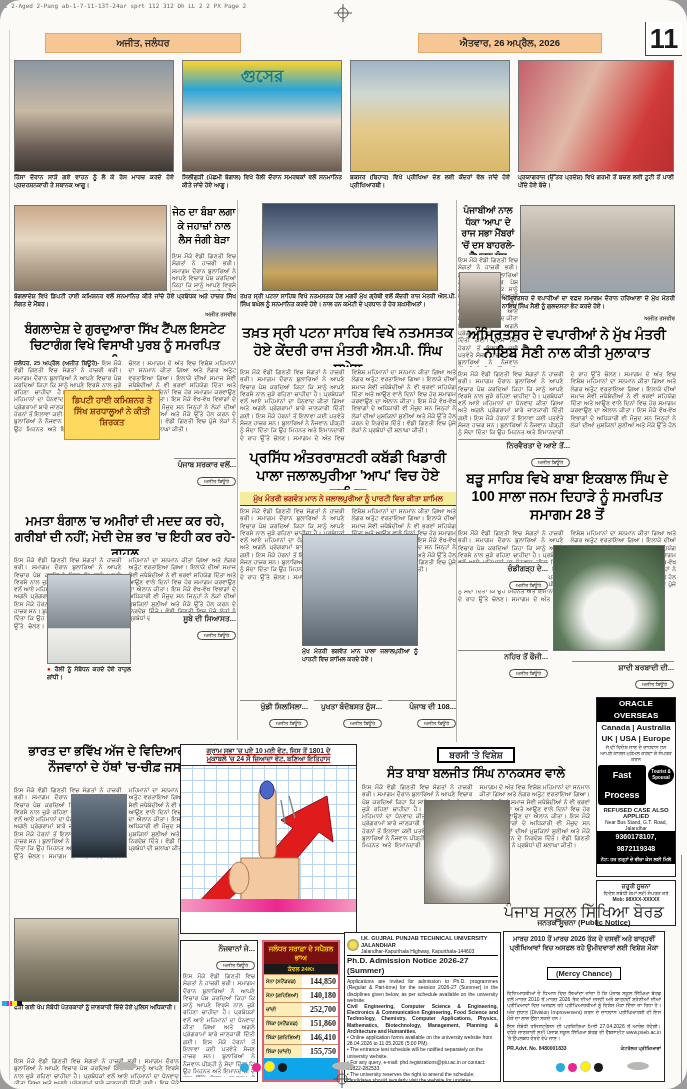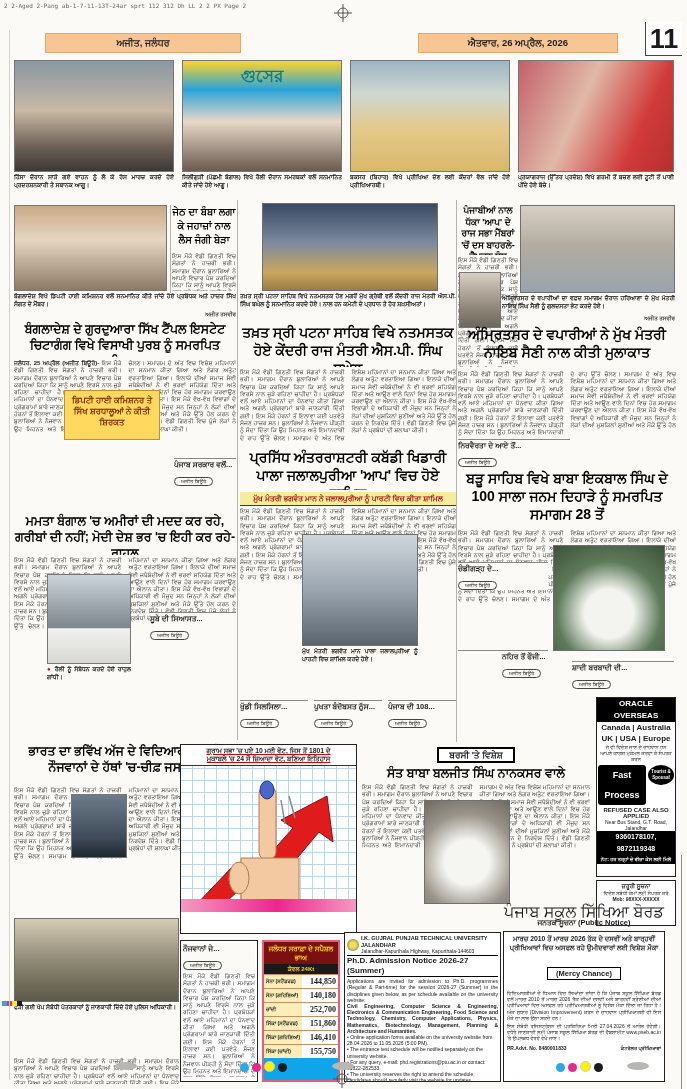--- a/index.html
+++ b/index.html
@@ -1,36 +1,36 @@
 <!DOCTYPE html>
 <html><head>
 <meta charset="utf-8">
 <style>
   html,body{margin:0;padding:0;background:#9a9a9a;}
   .page{position:relative;width:687px;height:1089px;margin:0 auto;background:#fbfaf6;
-        font-family:"Liberation Sans",sans-serif;overflow:hidden;color:#1b1b1b;}
+        font-family:"Liberation Sans",sans-serif;overflow:hidden;color:#1b1b1b;border-radius:21px;}
   .abs{position:absolute;box-sizing:border-box;}
   .printline{font-family:"DejaVu Sans Mono",monospace;font-size:6px;color:#666;white-space:nowrap;}
   .band{background:#f6c795;border:1px solid #e2a868;text-align:center;font-weight:bold;
         font-size:9.5px;line-height:18px;color:#1d1d1d;}
   .masthead{font-weight:bold;text-align:center;}
   .pagenum{font-weight:bold;font-size:27px;border-left:1.5px solid #444;border-bottom:1.5px solid #444;
            text-align:center;line-height:34px;background:#fff;}
   .photo{border:1px solid #777;}
   .cap{font-size:6px;line-height:7.6px;font-weight:bold;color:#101010;text-align:justify;overflow:hidden;}
   .credit{font-size:5.5px;font-weight:bold;color:#333;text-align:right;}
   .hl{font-weight:bold;color:#000;text-align:center;overflow:hidden;}
   .hl-lg{font-size:14px;line-height:18px;}
   .hl-md{font-size:12.5px;line-height:16px;}
   .hl-sm{font-size:9px;line-height:11.5px;}
   .hl-xs{font-size:10px;line-height:14px;}
   .body{font-size:6px;line-height:7.3px;text-align:justify;color:#262626;overflow:hidden;}
   .cols2{column-count:2;column-gap:7px;}
   .dl{font-weight:bold;}
-  .mini{text-align:left;background:#fbfaf6;border-top:1px solid #888;padding-top:1px;overflow:hidden;}
+  .mini{text-align:right;background:#fbfaf6;border-top:1px solid #888;padding-top:1px;overflow:hidden;}
   .mini .t{font-weight:bold;font-size:7.5px;line-height:9px;}
   .pill{display:inline-block;border:1px solid #444;border-radius:8px;font-size:5px;line-height:7px;padding:0 6px;}
   .ybox{background:#ffd95e;border:1px solid #c3912c;color:#7c2d00;font-weight:bold;font-size:8.5px;
         line-height:11px;text-align:center;padding:4px 2px;}
   .subhead{background:#f4ee9c;color:#a01010;font-weight:bold;font-size:7.5px;line-height:13px;
            text-align:center;border-bottom:1px solid #a01010;overflow:hidden;}
   .vrule{background:#b5b2ac;width:1px;}
   .imgframe{border:1px solid #6f6f6f;}
   .kicker{border:2px solid #000;background:#fff;font-weight:bold;font-size:9px;line-height:12px;
           text-align:center;}
@@ -54,21 +54,21 @@
 <div class="page">
 
   <div class="abs printline" style="left:4px;top:2px;width:540px;height:9px;">2 2-Aged 2-Pang ab-1-7-11-13T-24ar sprt   112 312 Dh   LL 2 2 PX   Page 2</div>
   <svg class="abs" style="left:334px;top:4px" width="18" height="18" viewBox="0 0 18 18">
     <circle cx="9" cy="9" r="5" fill="none" stroke="#555" stroke-width="1"></circle>
     <line x1="9" y1="0" x2="9" y2="18" stroke="#555" stroke-width="1"></line>
     <line x1="0" y1="9" x2="18" y2="9" stroke="#555" stroke-width="1"></line>
   </svg>
 
   <div class="abs band" style="left:45px;top:33px;width:196px;height:20px;">ਅਜੀਤ, ਜਲੰਧਰ</div>
-  <div class="abs band" style="left:418px;top:33px;width:200px;height:20px;">ਐਤਵਾਰ, 26 ਅਪ੍ਰੈਲ, 2026</div>
+  <div class="abs band" style="left:418px;top:33px;width:184px;height:20px;">ਐਤਵਾਰ, 26 ਅਪ੍ਰੈਲ, 2026</div>
   <div class="abs pagenum" style="left:645px;top:22px;width:37px;height:34px;">11</div>
 
   <div class="abs photo" style="left:14px;top:60px;width:160px;height:112px;background:linear-gradient(180deg,#8a97a3 0%,#c9b9a5 45%,#6d6057 78%,#3c3835 100%);"></div>
   <div class="abs cap" style="left:14px;top:174px;width:160px;height:22px;">ਹਿੰਸਾ ਦੌਰਾਨ ਸਾੜੇ ਗਏ ਵਾਹਨ ਨੂੰ ਲੈ ਕੇ ਰੋਸ ਮਾਰਚ ਕਰਦੇ ਹੋਏ ਪ੍ਰਦਰਸ਼ਨਕਾਰੀ ਤੇ ਸਥਾਨਕ ਆਗੂ।</div>
 
   <div class="abs photo" style="left:182px;top:60px;width:160px;height:112px;background:linear-gradient(180deg,#ffd32a 0%,#2aa4d8 26%,#e8d8c8 55%,#6b5b4f 100%);">
     <div style="font-weight:bold;color:#0a7e95;font-size:17px;text-align:center;margin-top:2px;">গুসের</div>
   </div>
   <div class="abs cap" style="left:182px;top:174px;width:160px;height:22px;">ਸਿਲੀਗੁੜੀ (ਪੱਛਮੀ ਬੰਗਾਲ) ਵਿਖੇ ਰੈਲੀ ਦੌਰਾਨ ਸਮਰਥਕਾਂ ਵਲੋਂ ਸਨਮਾਨਿਤ ਕੀਤੇ ਜਾਂਦੇ ਹੋਏ ਆਗੂ।</div>
 

